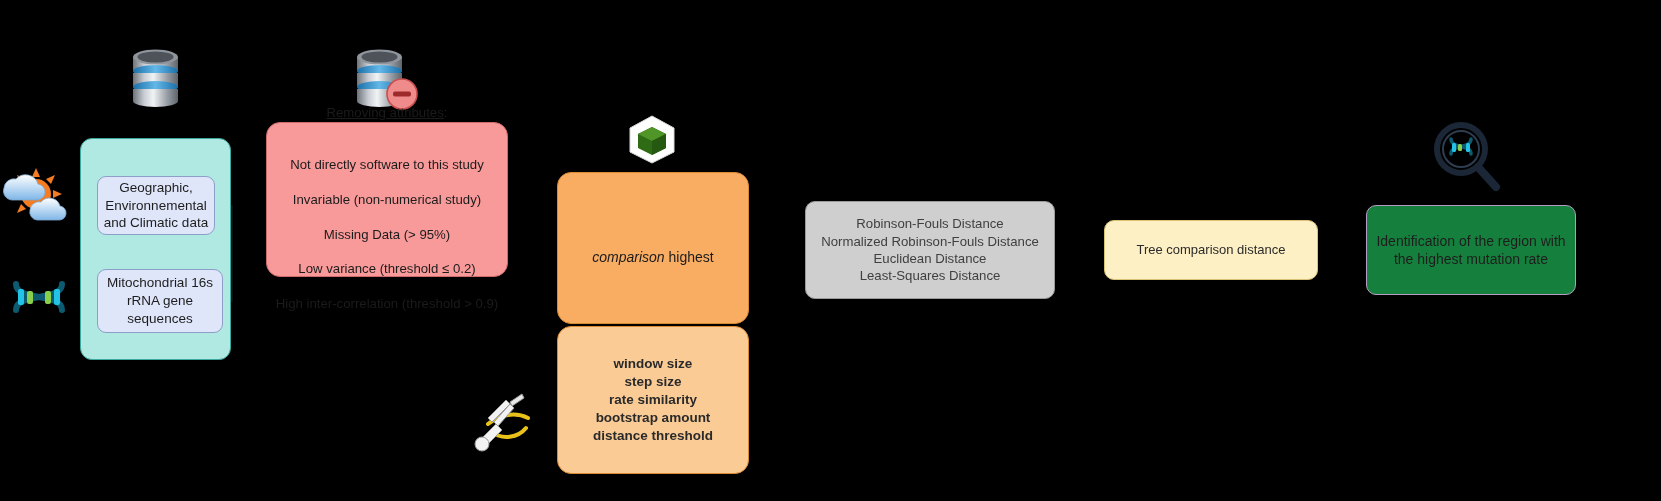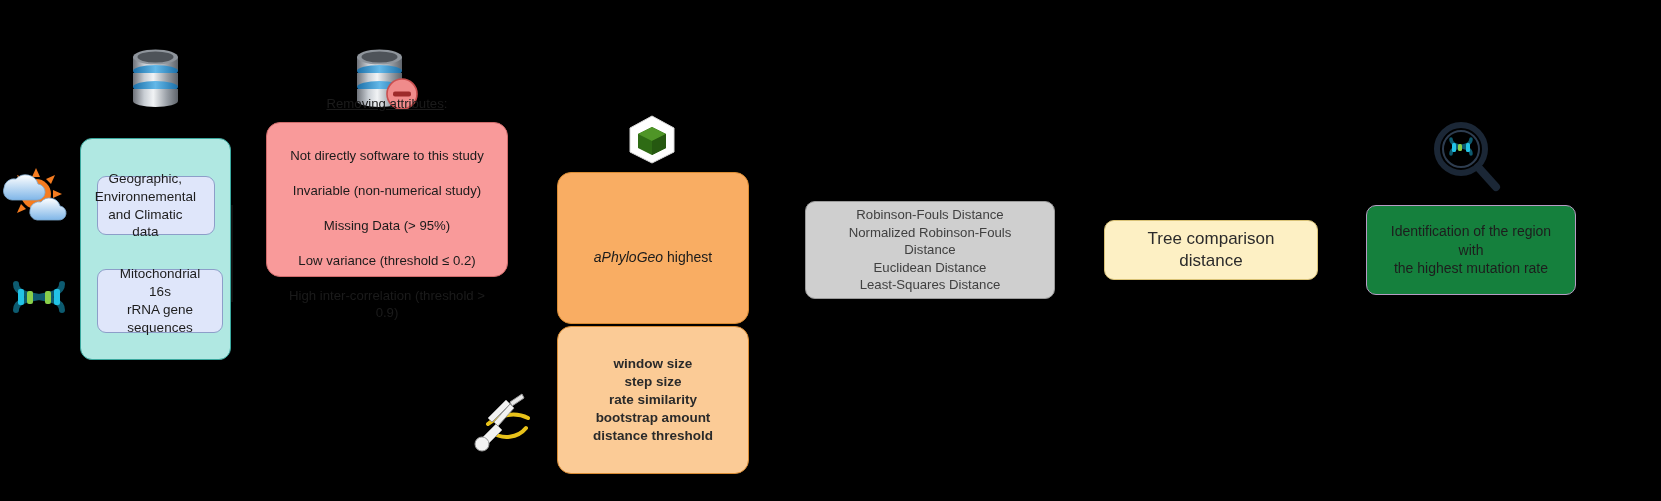--- a/index.html
+++ b/index.html
@@ -7,21 +7,21 @@
     width:1661px;height:501px;position:relative;overflow:hidden;
     font-family:"Liberation Sans", sans-serif;
     color:#2b2b2b;
   }
   .stage{position:absolute;inset:0;}
   .node{
     position:absolute;box-sizing:border-box;
     display:flex;align-items:center;justify-content:center;
     text-align:center;line-height:1.32;
   }
-  .node .txt{display:block;width:100%;padding:0 18px;white-space:pre-line;}
+  .node .txt{display:block;width:100%;padding:0 5px;white-space:pre-line;}
 
   
   #group-data-sources{
     left:80px;top:138px;width:151px;height:222px;
     background:#b0e8e2;border:1px solid #3aa89e;border-radius:12px;
   }
   
   .lavender{
     background:#dfe6fa;border:1px solid #8d9ec9;border-radius:9px;
     font-size:13.5px;color:#1d1d1d;justify-content:flex-end;
@@ -55,21 +55,21 @@
   #box-distances{
     left:805px;top:201px;width:250px;height:98px;
     background:#cfcfcf;border:1px solid #9a9a9a;border-radius:10px;
     font-size:13.2px;color:#404040;
   }
 
   
   #box-treecomp{
     left:1104px;top:220px;width:214px;height:60px;
     background:#fdf0c4;border:1px solid #d9c276;border-radius:10px;
-    font-size:17px;color:#2b2b2b;
+    font-size:13px;color:#2b2b2b;
   }
 
   
   #box-identification{
     left:1366px;top:205px;width:210px;height:90px;
     background:#15803d;border:1px solid #b79bc4;border-radius:10px;
     font-size:14px;color:#1d1d1d;
   }
   .conn{position:absolute;background:#111;height:2px;}
 
@@ -231,21 +231,21 @@
       <span>Not directly software to this study</span><br>
       <span>Invariable (non-numerical study)</span><br>
       <span>Missing Data (&gt; 95%)</span><br>
       <span>Low variance (threshold ≤ 0.2)</span><br>
       <span>High inter-correlation (threshold &gt; 0.9)</span>
     </span>
   </div>
 
   <div class="node" id="box-software">
     <span class="txt">
-      <em>aPhyloGeo</em><span> highest</span>
+      <em>comparison</em><span> highest</span>
     </span>
   </div>
 
   <div class="node" id="box-params">
     <span class="txt">window size
 step size
 rate similarity
 bootstrap amount
 distance threshold</span>
   </div>

